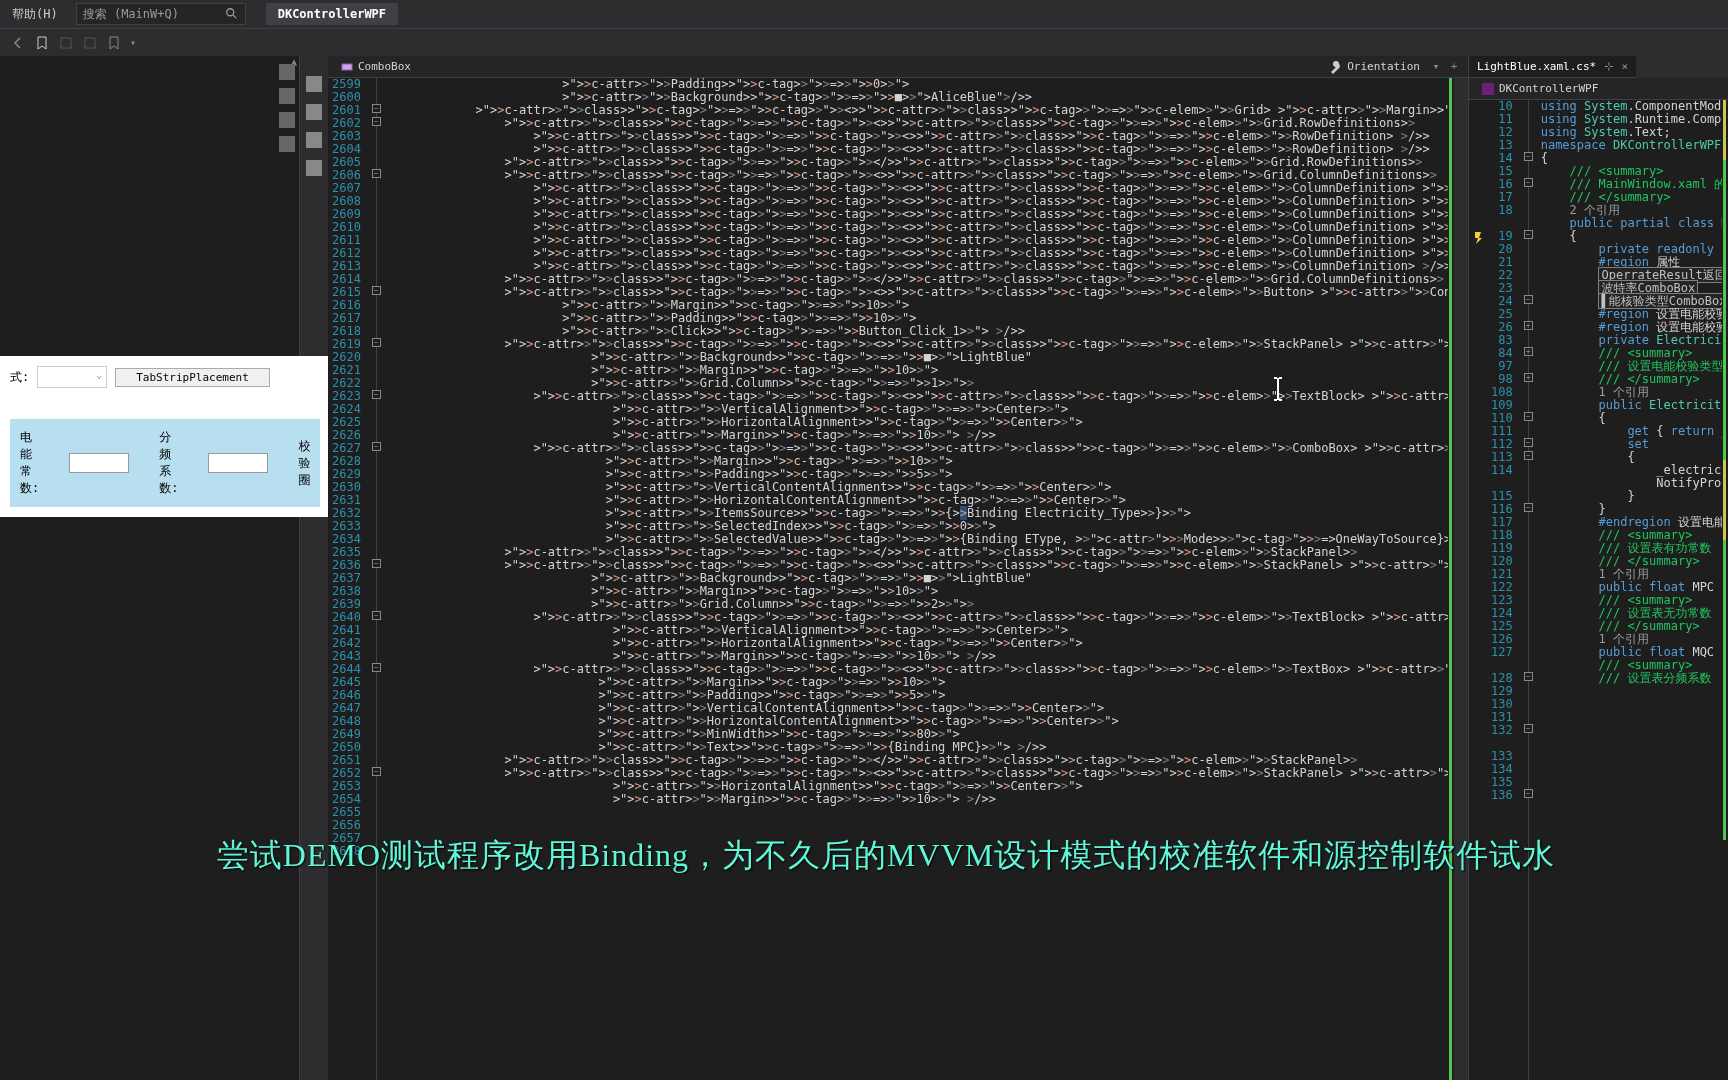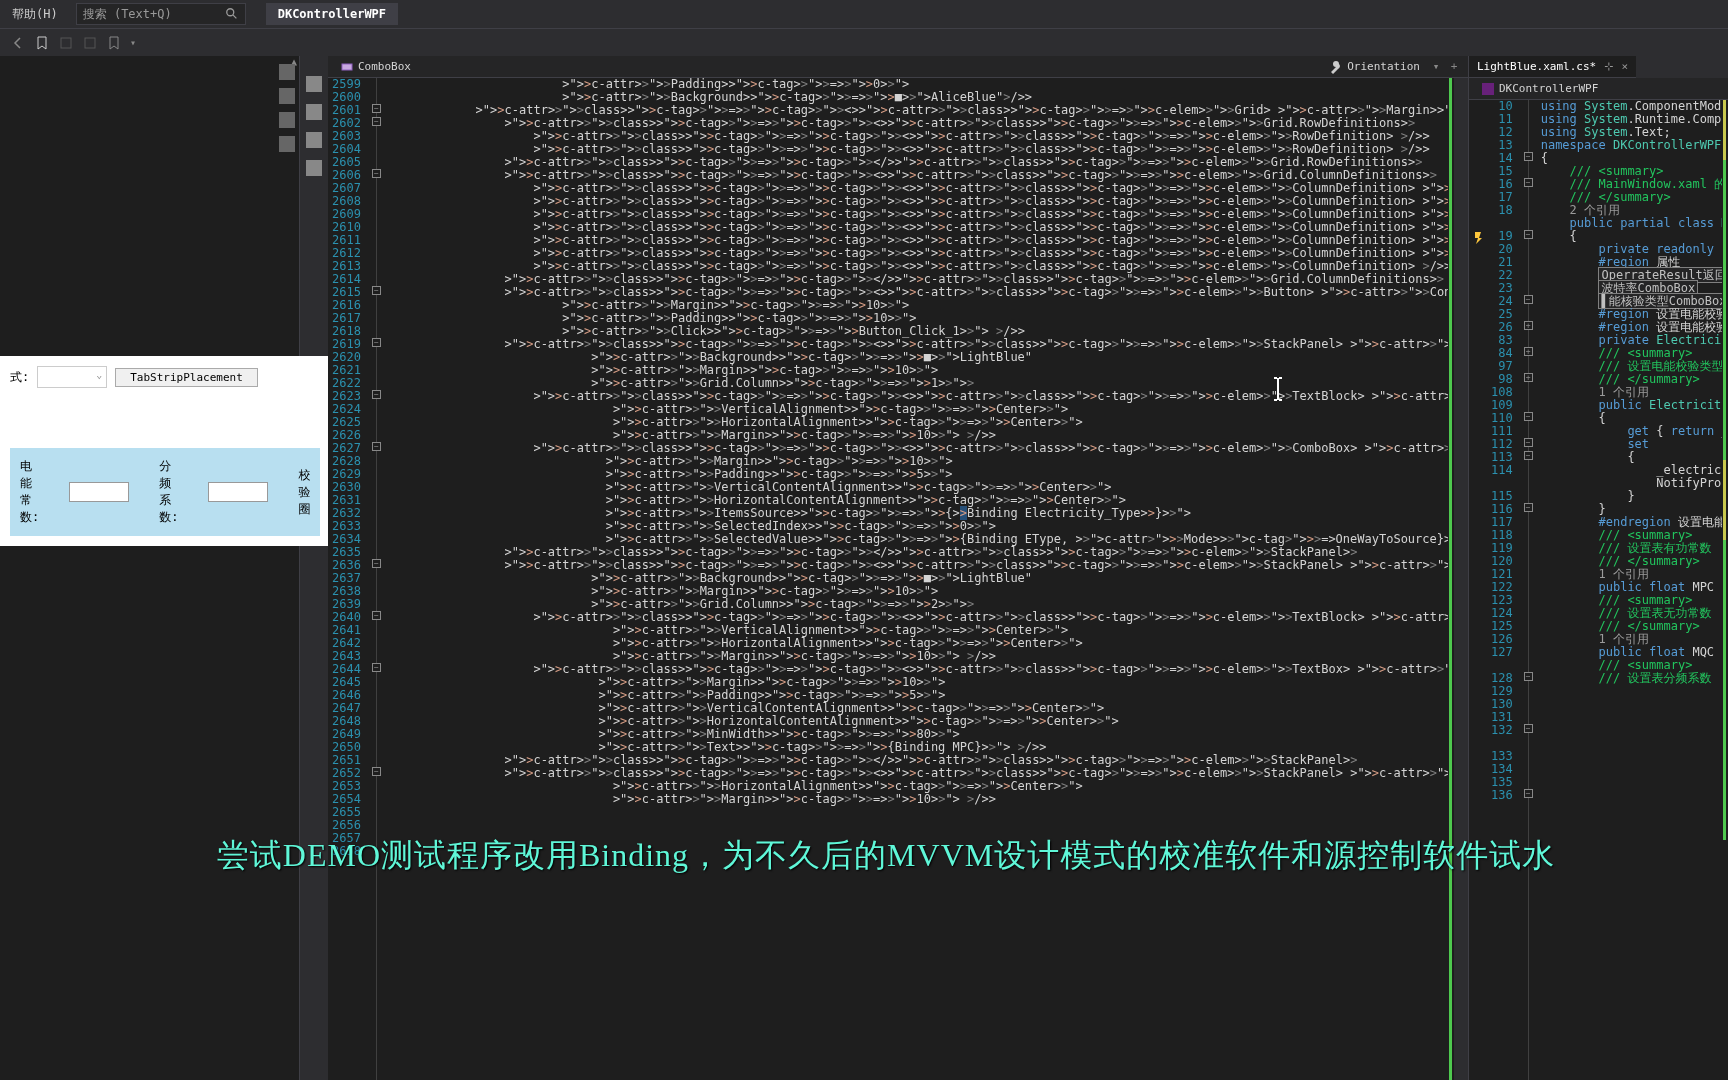--- a/index.html
+++ b/index.html
@@ -14,22 +14,22 @@
 .toolbar2 .ico { width:16px; height:16px; display:inline-block; }
 .body-area { display:flex; height:calc(100% - 56px); position:relative; }
 .left-tool { width:28px; background:#2d2d30; display:flex; flex-direction:column; align-items:center; gap:12px; padding-top:20px; }
 .left-tool .tico { width:16px; height:16px; background:#888; }
 .designer { width:300px; background:#1e1e1e; position:relative; border-right:1px solid #3f3f46; }
 .scroll-arrow { position:absolute; right:2px; top:0; color:#888; font-size:10px; }
 .wpf-preview { position:absolute; top:300px; left:0; width:330px; background:#fff; color:#000; padding:10px; font-family:"Microsoft YaHei"; }
 .wpf-row { display:flex; align-items:center; gap:8px; margin-bottom:10px; }
 .wpf-combo { width:70px; height:22px; border:1px solid #ccc; background:#fff; position:relative; }
 .wpf-combo::after { content:"⌄"; position:absolute; right:4px; top:2px; color:#888; font-size:10px; }
-.wpf-btn { border:1px solid #aaa; padding:2px 14px; background:#f0f0f0; font-size:11px; }
-.wpf-section { background:#b8dff0; padding:10px; display:flex; gap:30px; align-items:center; margin-top:60px; }
+.wpf-btn { border:1px solid #aaa; padding:2px 20px; background:#f0f0f0; font-size:11px; }
+.wpf-section { background:#b8dff0; padding:10px; display:flex; gap:30px; align-items:center; margin-top:31px; }
 .wpf-input { width:60px; height:20px; border:1px solid #999; background:#fff; }
 .wpf-section2 { background:#f0f0f0; padding:15px 10px; display:flex; gap:30px; margin-top:30px; }
 .side-icons { position:absolute; right:4px; top:8px; display:flex; flex-direction:column; gap:8px; }
 .side-icons div { width:16px; height:16px; background:#666; }
 .editor-mid { flex:1; display:flex; flex-direction:column; min-width:0; }
 .editor-right { width:260px; display:flex; flex-direction:column; border-left:1px solid #3f3f46; }
 .file-tab { height:22px; background:#2d2d30; display:flex; align-items:center; padding:0 8px; color:#ccc; font-size:11px; border-bottom:1px solid #3f3f46; }
 .file-tab.active { background:#1e1e1e; color:#fff; }
 .close-x { margin-left:8px; color:#999; }
 .breadcrumb { height:22px; background:#252526; display:flex; align-items:center; padding:0 6px; font-size:11px; border-bottom:1px solid #3f3f46; }
@@ -60,21 +60,21 @@
 .header-icons { position:absolute; right:8px; top:62px; display:flex; gap:6px; }
 .header-icons div { width:14px; height:14px; }
 .tab-row-right { display:flex; background:#2d2d30; height:22px; align-items:center; }
 </style>
 </head>
 <body>
 
 <div class="topbar">
   <span class="menu-item">帮助(H)</span>
   <div class="search-box">
-    <span>搜索 (Text+Q)</span>
+    <span>搜索 (MainW+Q)</span>
     <svg class="search-icon" viewBox="0 0 16 16">
         <circle cx="6" cy="6" r="4" fill="none" stroke="#999" stroke-width="1.5"></circle>
         <line x1="9" y1="9" x2="13" y2="13" stroke="#999" stroke-width="1.5"></line>
       </svg>
   </div>
   <span class="proj-tab">DKControllerWPF</span>
 </div>
 
 <div class="toolbar2">
   <span class="ico"><svg viewBox="0 0 16 16">

